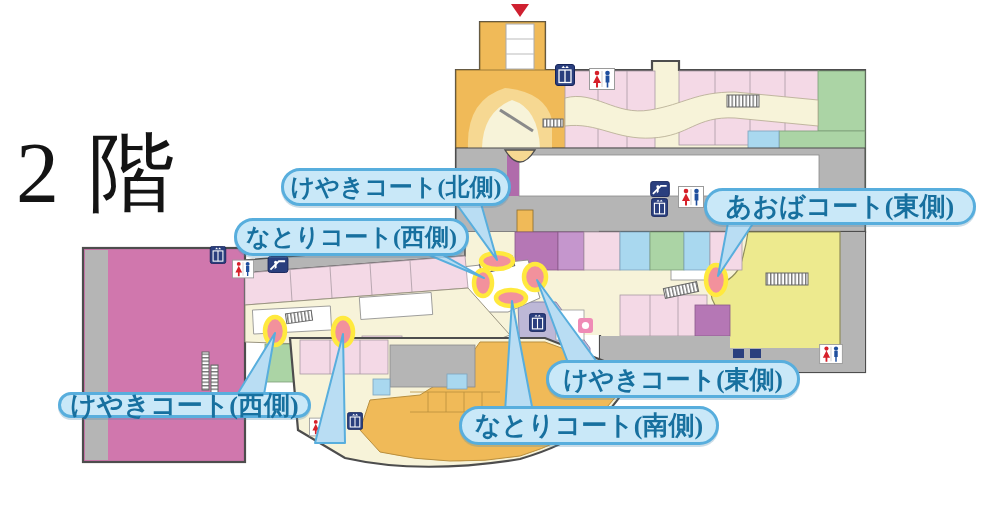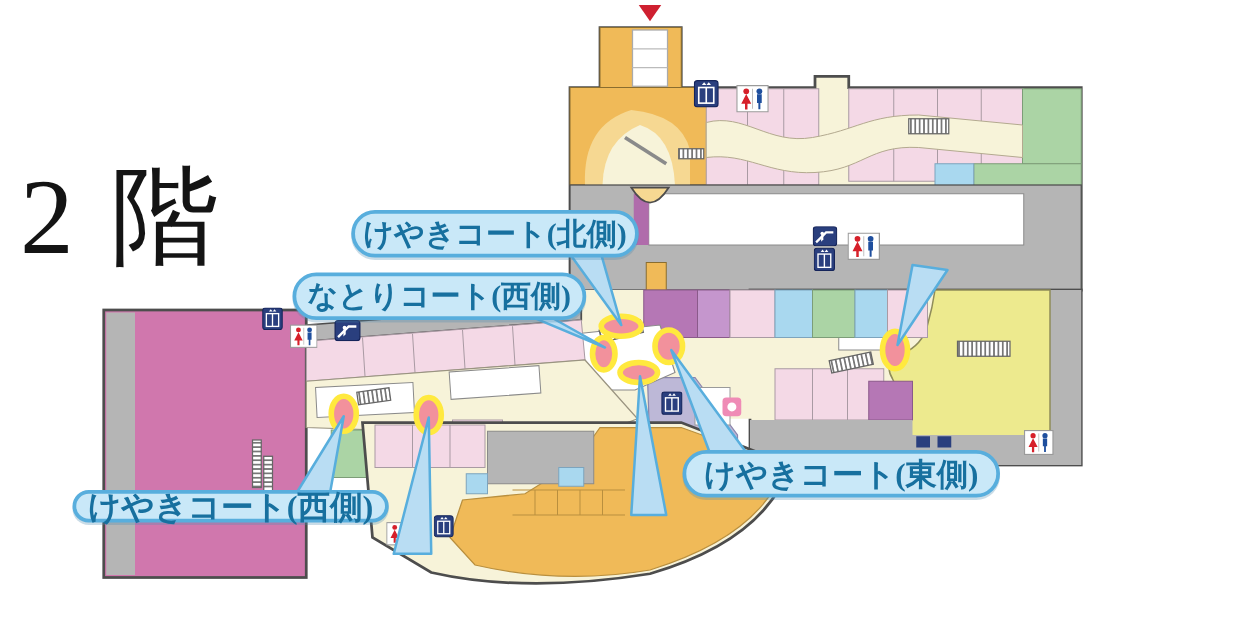--- a/index.html
+++ b/index.html
@@ -213,20 +213,26 @@
       <polygon points="315,443 345,443 343,334"></polygon>
     </g>
   </svg>
 
   <div class="bubble" style="left:281px;top:168px;width:230px;height:38px;font-size:24px">
     <span>けやきコート(北側)</span>
   </div>
   <div class="bubble" style="left:234px;top:218px;width:235px;height:38px;font-size:24px">
     <span>なとりコート(西側)</span>
   </div>
+  <div class="bubble" style="left:704px;top:188px;width:272px;height:37px;font-size:26px">
+    <span>あおばコート(東側)</span>
+  </div>
   <div class="bubble" style="left:546px;top:360px;width:254px;height:38px;font-size:25px">
     <span>けやきコート(東側)</span>
   </div>
+  <div class="bubble" style="left:459px;top:406px;width:260px;height:39px;font-size:26px">
+    <span>なとりコート(南側)</span>
+  </div>
   <div class="bubble" style="left:58px;top:392px;width:253px;height:26px;font-size:26px">
     <span>けやきコート(西側)</span>
   </div>
 
 </div>
 
 </body></html>

